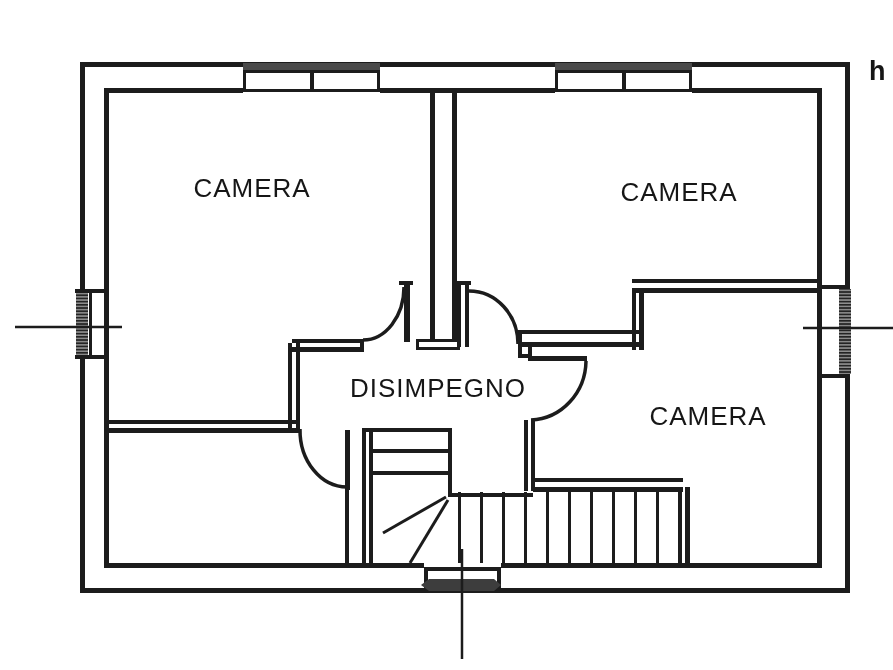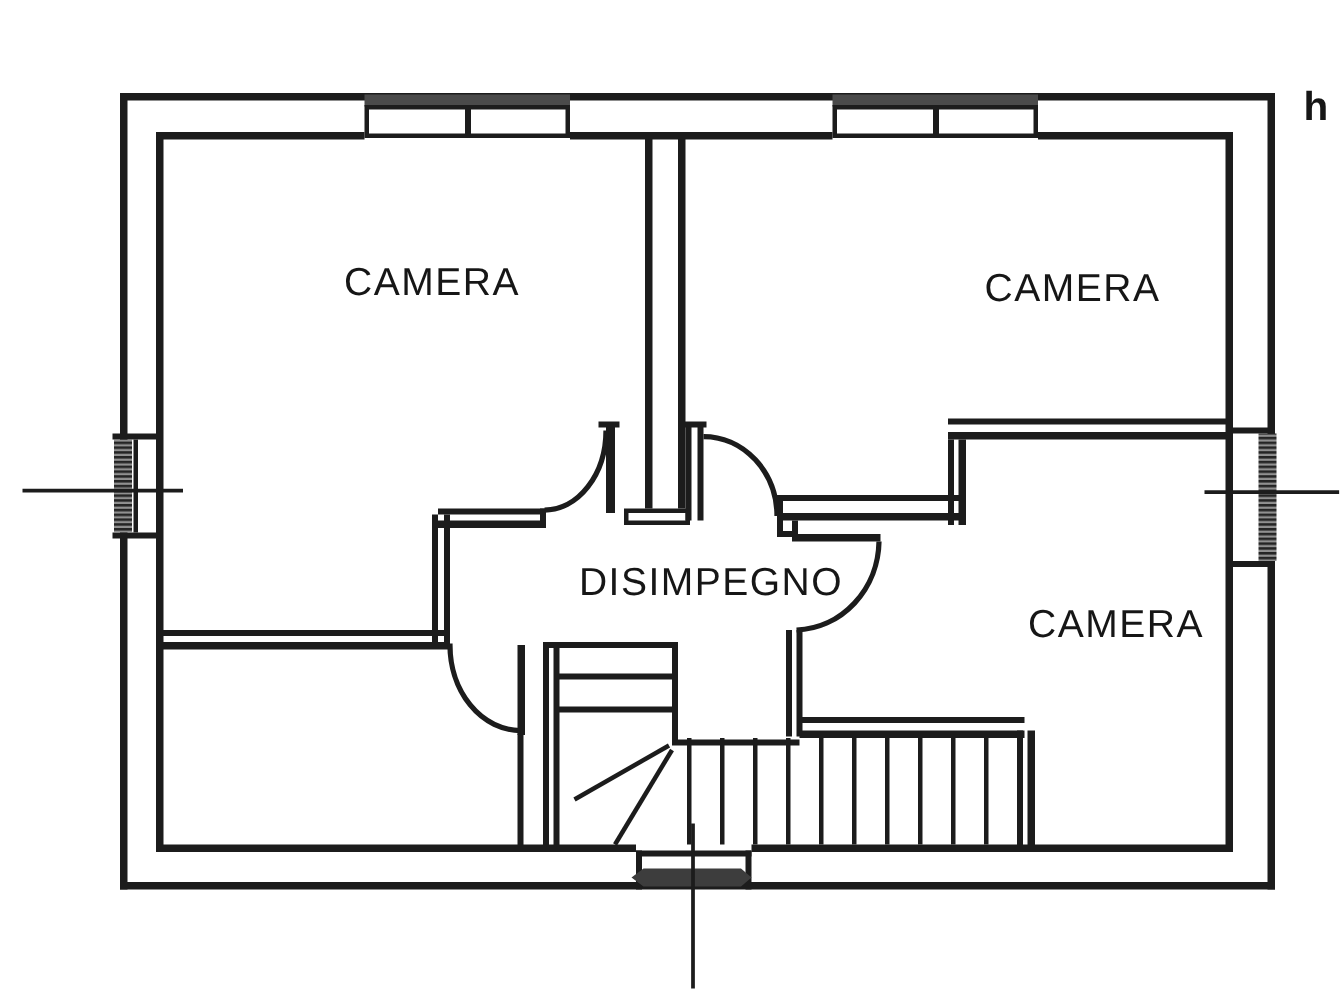--- a/index.html
+++ b/index.html
@@ -12,21 +12,20 @@
   }
   .plan-svg{position:absolute;left:0;top:0;}
   .room-label{
     position:absolute;
     transform:translate(-50%,-50%);
     font-size:26px;
     letter-spacing:1px;
     color:#161616;
     white-space:nowrap;
     user-select:none;
-    margin-left:36px;
   }
   .height-note{
     position:absolute;
     font-size:27px;
     font-weight:600;
     color:#161616;
     user-select:none;
   }
 </style>
 </head>

